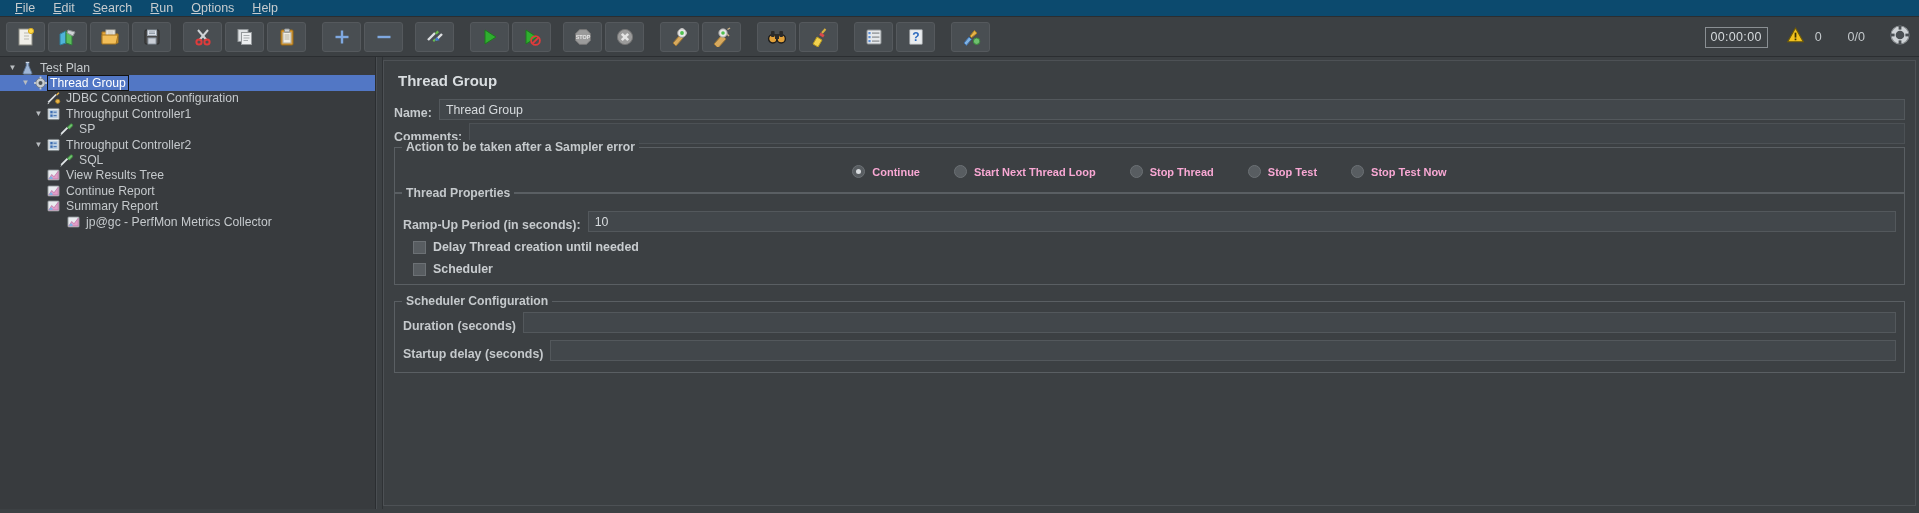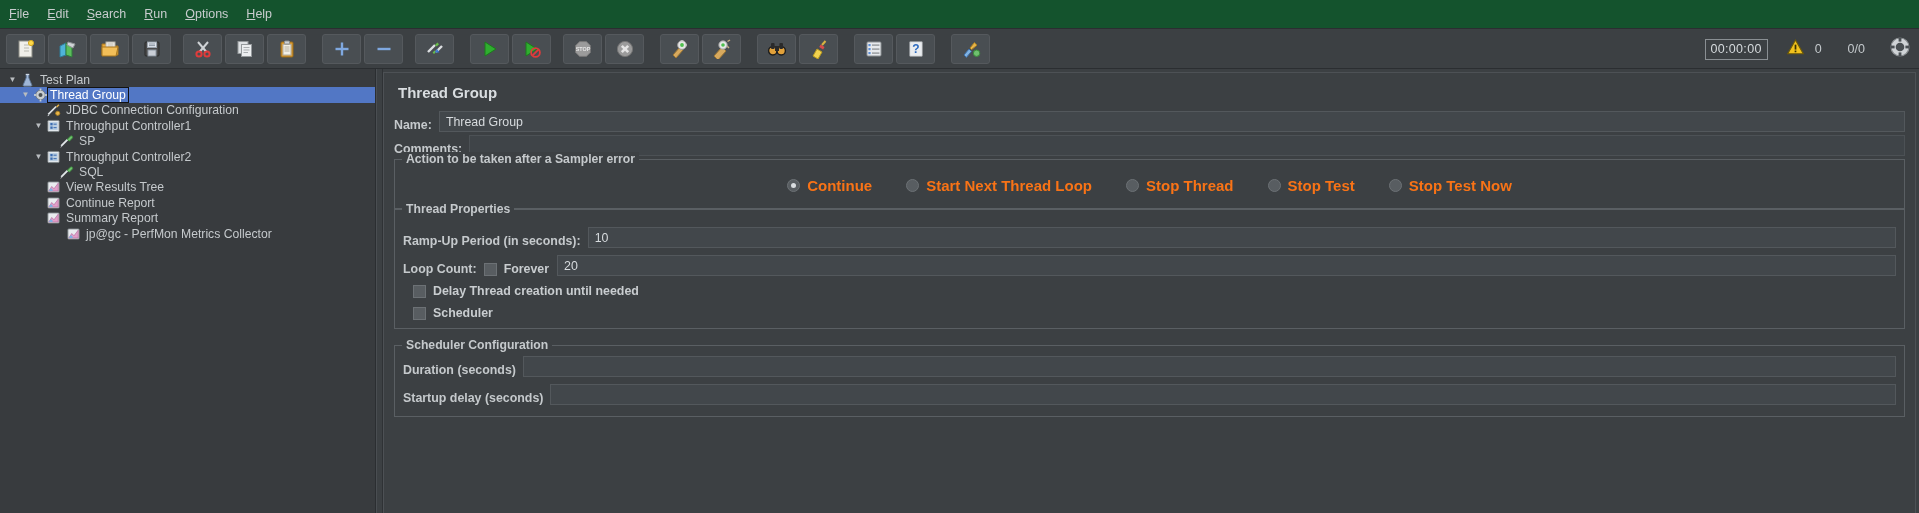--- a/index.html
+++ b/index.html
@@ -9,24 +9,25 @@
     background: #3c4043;
     width: 1919px;
     height: 513px;
     overflow: hidden;
     font-family: "Liberation Sans", sans-serif;
   }
   * { box-sizing: border-box; }
 
   
   .menubar {
-    height: 29px;
-    background: #14532d;
-    display: flex;
-    align-items: center;
+    height: 17px;
+    background: #0c4a6e;
+    display: flex;
+    align-items: center;
+    padding-left: 6px;
     border-bottom: 1px solid #2b2e31;
   }
   .menu-item {
     color: #c8ccce;
     font-size: 12.5px;
     padding: 2px 9px;
     cursor: default;
     white-space: nowrap;
   }
   .menu-item .mn { text-decoration: underline; }
@@ -223,21 +224,21 @@
     position: relative;
   }
   .radio.on::after {
     content: "";
     position: absolute;
     left: 3px; top: 3px;
     width: 5px; height: 5px;
     border-radius: 50%;
     background: #d9dde0;
   }
-  .radio-label { color: #f97316; font-size: 15px; font-weight: bold; white-space: nowrap; }
+  .radio-label { color: #f9a8d4; font-size: 11px; font-weight: bold; white-space: nowrap; }
 
   .checkbox {
     width: 13px; height: 13px;
     background: #585d61;
     border: 1px solid #6c7175;
     flex: 0 0 auto;
     margin-right: 7px;
   }
   .check-row {
     display: flex;
@@ -711,26 +712,20 @@
 
     <div class="groupbox">
       <div class="gb-title">Thread Properties</div>
 
 
       <div class="row" style="margin-top:7px">
         <div class="flabel">Ramp-Up Period (in seconds):</div>
         <input class="finput" value="10" style="">
       </div>
 
-      <div class="row" style="margin-top:7px">
-        <div class="flabel">Loop Count:</div>
-        <span class="checkbox"></span>
-        <span class="check-label" style="margin-right:8px">Forever</span>
-        <input class="finput" value="20" style="">
-      </div>
 
       <div class="check-row">
         <span class="checkbox"></span>
         <span class="check-label">Delay Thread creation until needed</span>
       </div>
 
       <div class="check-row">
         <span class="checkbox"></span>
         <span class="check-label">Scheduler</span>
       </div>

